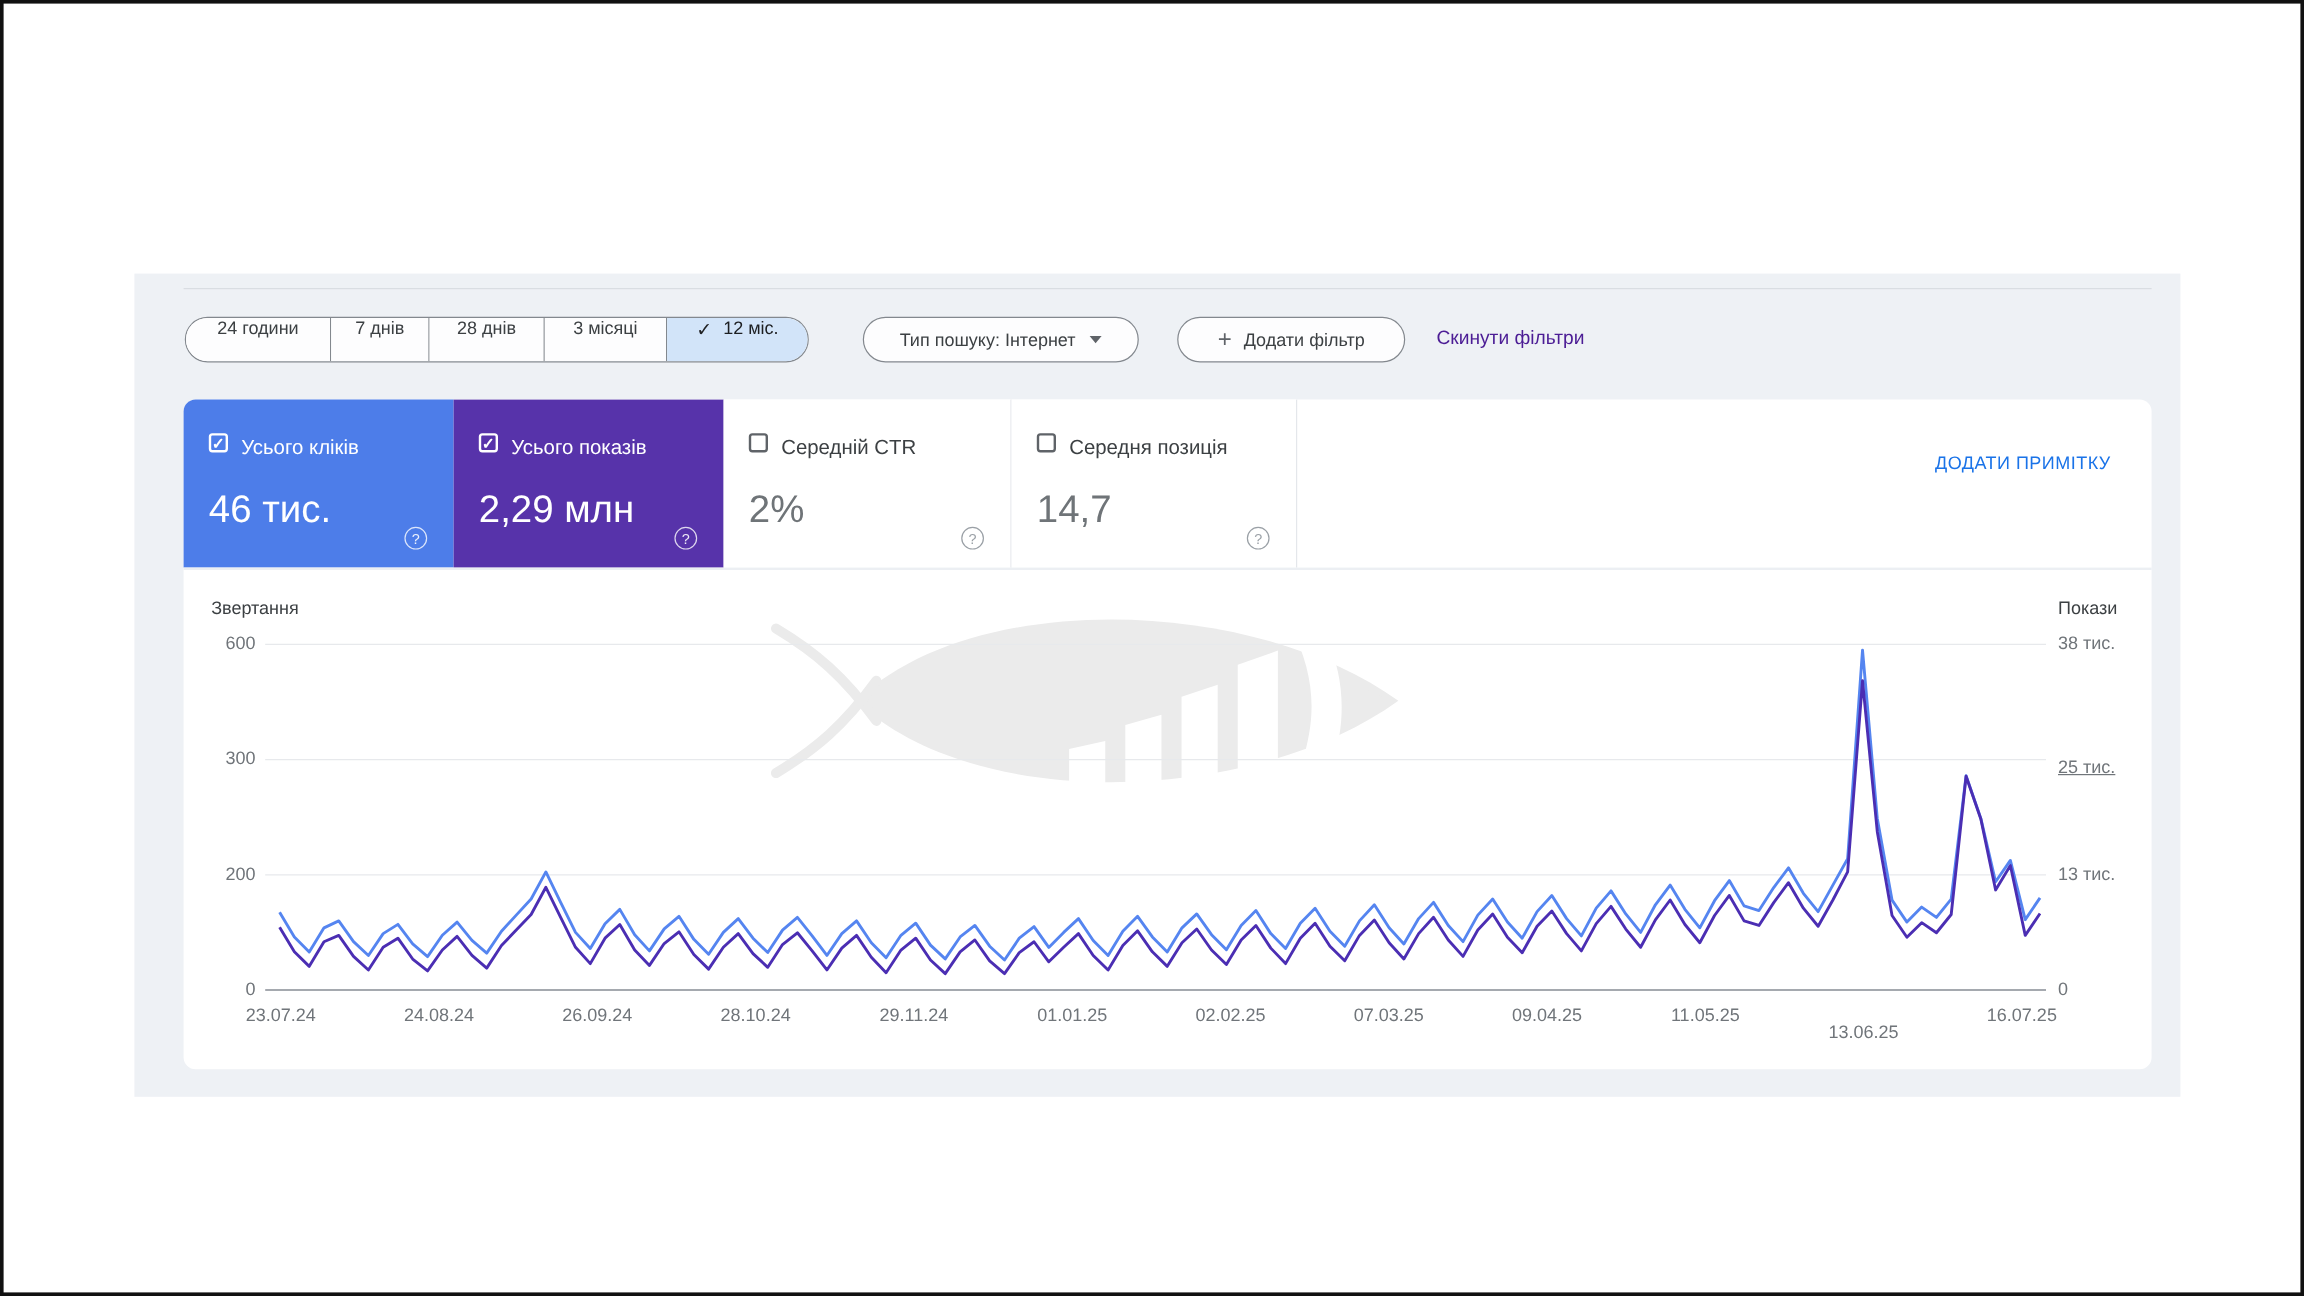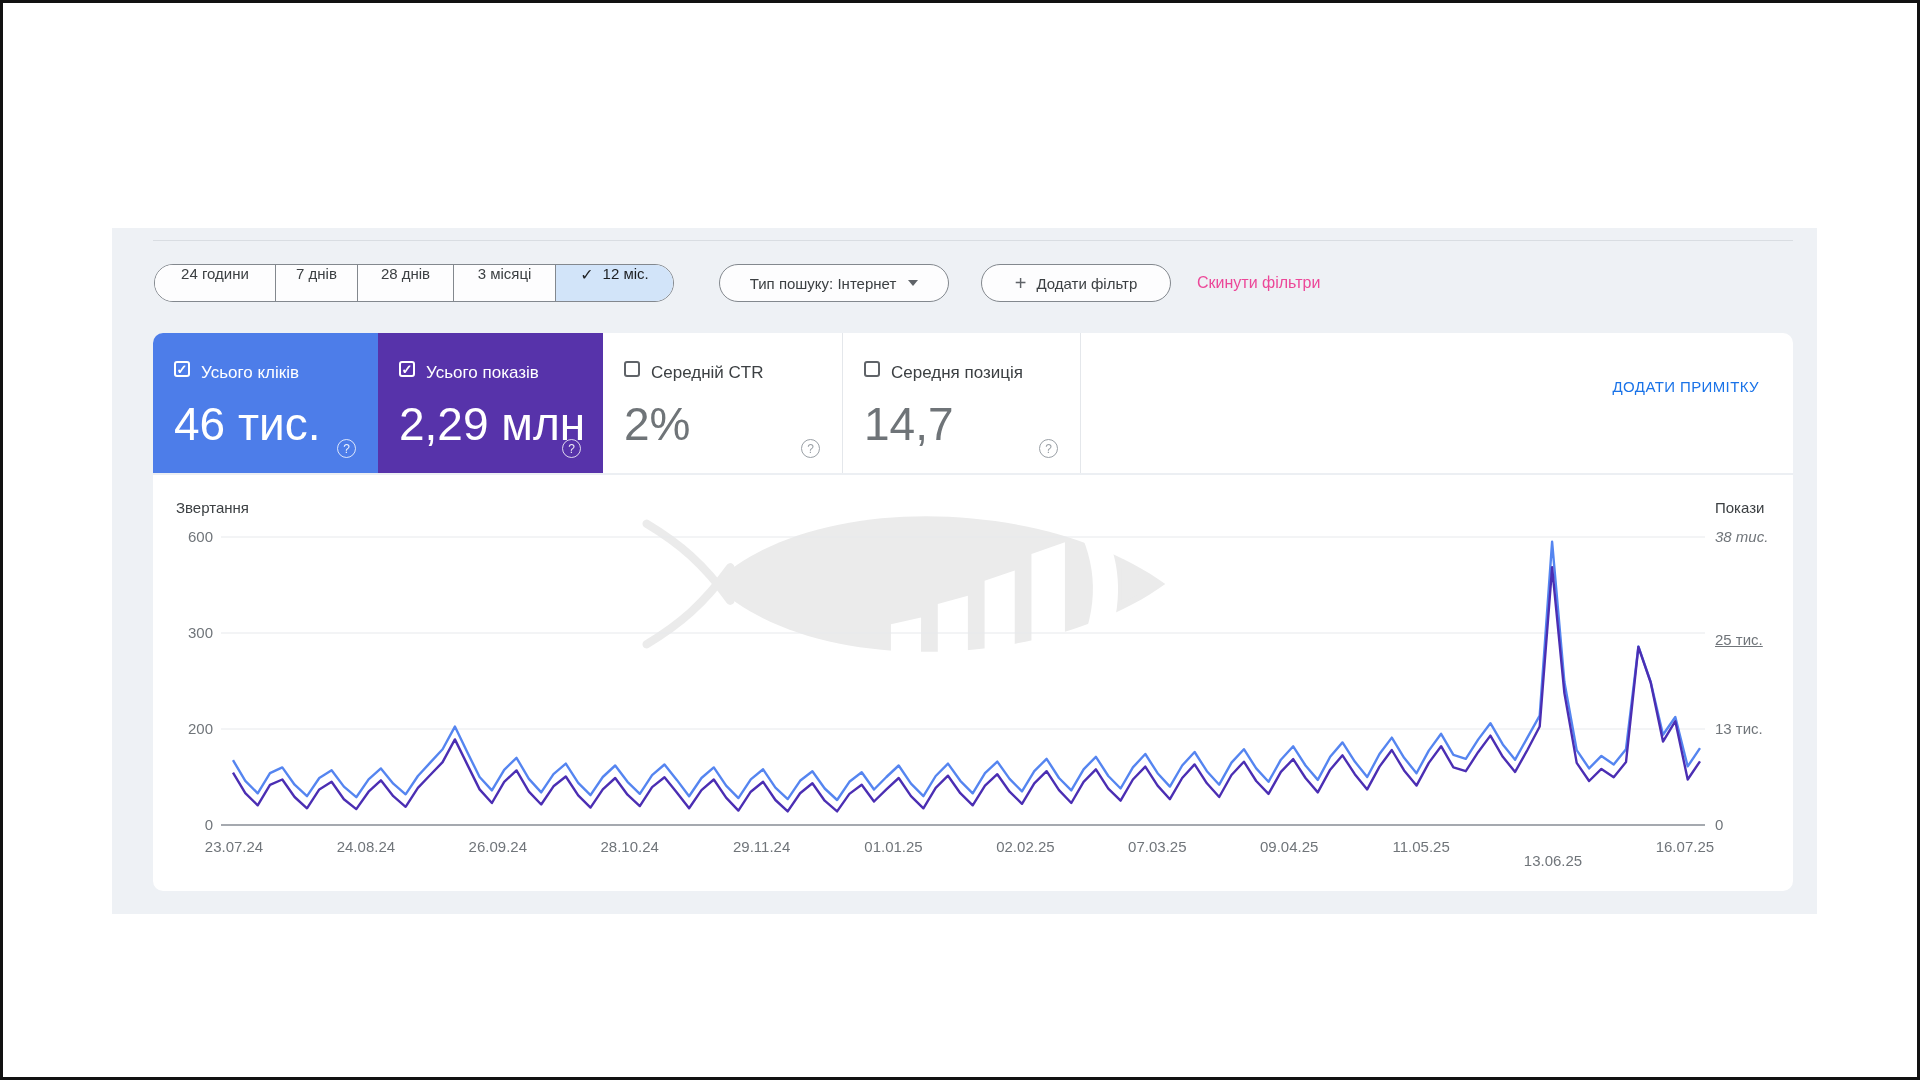--- a/index.html
+++ b/index.html
@@ -20,28 +20,28 @@
   .seg-btn:last-child{border-right:none;}
   .seg-btn.sel{background:#d2e4f9;color:#1d1f22;font-weight:500;}
   .seg-check{margin-right:9px;font-size:16px;color:#202124;}
   .chip{position:absolute;top:261px;height:38px;display:flex;align-items:center;justify-content:center;
        border:1px solid #83888e;border-radius:19px;background:#fdfdfe;font-size:15px;color:#3c4043;
        box-sizing:border-box;cursor:pointer;}
   .caret{width:0;height:0;border-left:5px solid transparent;border-right:5px solid transparent;
        border-top:6px solid #5f6368;margin-left:12px;}
   .plus{font-size:20px;color:#5f6368;margin-right:10px;font-weight:400;line-height:1;}
   .reset-link{position:absolute;left:1194px;top:261px;height:38px;line-height:38px;font-size:16px;
-       color:#ec4899;font-weight:500;cursor:pointer;text-align:right;}
+       color:#4c1d95;font-weight:500;cursor:pointer;text-align:right;}
   .last-upd{position:absolute;right:127px;top:261px;height:38px;line-height:38px;font-size:16px;color:#5f6368;}
   
   .card{position:absolute;left:150px;top:330px;width:1640px;height:558px;background:#fff;border-radius:10px;}
   .row-sep{position:absolute;left:0;top:140px;width:1640px;height:2px;background:#eceff3;}
   .mcard{position:absolute;top:0;height:140px;box-sizing:border-box;cursor:pointer;}
   .mcard .mlabel{position:absolute;left:48px;top:30px;font-size:17px;white-space:nowrap;}
-  .mcard .mvalue{position:absolute;left:21px;top:72px;font-size:46px;line-height:38px;white-space:nowrap;}
+  .mcard .mvalue{position:absolute;left:21px;top:72px;font-size:32px;line-height:38px;white-space:nowrap;}
   .cb{position:absolute;left:21px;top:28px;width:16px;height:16px;border-radius:3px;box-sizing:border-box;
       display:flex;align-items:center;justify-content:center;font-size:13px;font-weight:700;}
   .cb.light{border:2px solid #fff;color:#fff;}
   .cb.dark{border:2px solid #5f6368;color:transparent;}
   .help{position:absolute;right:22px;top:106px;width:19px;height:19px;border-radius:50%;box-sizing:border-box;
       font-size:12px;display:flex;align-items:center;justify-content:center;cursor:pointer;}
   .help.light{border:1.5px solid rgba(255,255,255,.8);color:rgba(255,255,255,.9);}
   .help.dark{border:1.5px solid #9aa0a6;color:#9aa0a6;}
   .mcard.c-blue{left:0;width:225px;background:#4d7de9;color:#fff;border-radius:10px 0 0 0;}
   .mcard.c-purple{left:225px;width:225px;background:#5733aa;color:#fff;}
@@ -157,21 +157,21 @@
         <polyline points="80.0,267.2 92.3,287.8 104.7,300.3 117.0,280.2 129.3,274.4 141.6,291.7 154.0,303.2 166.3,285.0 178.6,277.3 190.9,293.6 203.3,304.2 215.6,286.4 227.9,275.4 240.3,290.7 252.6,301.3 264.9,283.0 277.2,269.6 289.6,256.2 301.9,233.6 314.2,259.0 326.6,284.0 338.9,297.4 351.2,276.8 363.5,264.8 375.9,285.9 388.2,299.4 400.5,281.1 412.8,270.6 425.2,289.8 437.5,302.2 449.8,284.0 462.2,272.5 474.5,288.8 486.8,300.8 499.1,282.1 511.5,271.5 523.8,286.9 536.1,303.2 548.5,285.0 560.8,274.4 573.1,292.6 585.4,305.1 597.8,286.4 610.1,276.3 622.4,294.6 634.7,306.1 647.1,287.8 659.4,278.2 671.7,295.5 684.1,307.0 696.4,288.8 708.7,279.2 721.0,296.5 733.4,284.0 745.7,272.5 758.0,290.7 770.4,303.2 782.7,283.0 795.0,270.6 807.3,287.8 819.7,300.3 832.0,280.2 844.3,268.6 856.6,285.9 869.0,298.4 881.3,278.2 893.6,265.8 906.0,285.0 918.3,297.4 930.6,276.3 942.9,263.8 955.3,283.0 967.6,295.5 979.9,274.4 992.3,261.0 1004.6,280.2 1016.9,293.6 1029.2,272.5 1041.6,259.0 1053.9,278.2 1066.2,291.7 1078.5,269.6 1090.9,256.2 1103.2,275.4 1115.5,288.8 1127.9,266.7 1140.2,253.3 1152.5,272.5 1164.8,286.9 1177.2,263.8 1189.5,249.4 1201.8,268.6 1214.2,284.0 1226.5,261.0 1238.8,244.6 1251.1,264.8 1263.5,280.2 1275.8,257.6 1288.1,240.8 1300.4,261.9 1312.8,265.8 1325.1,246.6 1337.4,230.2 1349.8,251.4 1362.1,266.7 1374.4,244.6 1386.7,222.6 1399.1,48.8 1411.4,189.0 1423.7,257.1 1436.1,275.4 1448.4,262.9 1460.7,271.5 1473.0,256.2 1485.4,153.4 1497.7,189.0 1510.0,241.8 1522.3,224.0 1534.7,273.4 1547.0,255.2" fill="none" stroke="#5585f0" stroke-width="2.4" stroke-linejoin="round"></polyline>
         <polyline points="80.0,279.7 92.3,300.2 104.7,312.3 117.0,291.8 129.3,286.5 141.6,304.0 154.0,315.3 166.3,296.4 178.6,288.8 190.9,306.2 203.3,316.1 215.6,298.7 227.9,287.3 240.3,303.2 252.6,313.8 264.9,294.9 277.2,282.0 289.6,269.1 301.9,246.4 314.2,271.4 326.6,296.4 338.9,310.0 351.2,288.8 363.5,277.4 375.9,298.7 388.2,311.5 400.5,293.3 412.8,283.5 425.2,302.4 437.5,314.6 449.8,296.4 462.2,285.0 474.5,301.7 486.8,313.1 499.1,294.1 511.5,284.3 523.8,299.4 536.1,315.3 548.5,297.1 560.8,286.5 573.1,304.7 585.4,317.6 597.8,298.7 610.1,288.8 622.4,307.0 634.7,318.4 647.1,300.2 659.4,290.3 671.7,307.7 684.1,318.4 696.4,300.9 708.7,291.8 721.0,308.5 733.4,296.4 745.7,285.0 758.0,303.2 770.4,315.3 782.7,294.9 795.0,282.7 807.3,300.2 819.7,312.3 832.0,292.6 844.3,281.2 856.6,298.7 869.0,310.8 881.3,290.3 893.6,278.2 906.0,297.1 918.3,310.0 930.6,288.8 942.9,276.3 955.3,295.6 967.6,307.7 979.9,286.5 992.3,273.6 1004.6,292.6 1016.9,306.2 1029.2,285.0 1041.6,271.4 1053.9,290.3 1066.2,304.0 1078.5,282.0 1090.9,268.7 1103.2,288.0 1115.5,300.9 1127.9,278.9 1140.2,266.1 1152.5,285.0 1164.8,299.4 1177.2,276.7 1189.5,262.3 1201.8,281.2 1214.2,296.4 1226.5,273.6 1238.8,257.0 1251.1,277.4 1263.5,292.6 1275.8,269.9 1288.1,253.2 1300.4,274.4 1312.8,278.2 1325.1,259.2 1337.4,242.6 1349.8,263.8 1362.1,278.9 1374.4,257.0 1386.7,233.5 1399.1,74.3 1411.4,200.1 1423.7,269.9 1436.1,288.0 1448.4,275.9 1460.7,284.3 1473.0,269.1 1485.4,153.9 1497.7,189.5 1510.0,248.6 1522.3,228.2 1534.7,286.5 1547.0,268.3" fill="none" stroke="#4b2eb3" stroke-width="2.4" stroke-linejoin="round"></polyline>
       </svg>
   <div class="ytick l" style="top: 483px;">0</div>
       <div class="ytick l" style="top: 387px;">200</div>
       <div class="ytick l" style="top: 291px;">300</div>
       <div class="ytick l" style="top: 195px;">600</div>
       <div class="ytick r" style="top: 483px;">0</div>
       <div class="ytick r" style="top: 387px;">13 тис.</div>
       <div class="ytick r" style="top: 298px; text-decoration: underline;">25 тис.</div>
-      <div class="ytick r" style="top: 195px; font-style: italic;">38 тис.</div>
+      <div class="ytick r" style="top: 195px;">38 тис.</div>
       <div class="xtick" style="left: 31px;">23.07.24</div>
       <div class="xtick" style="left: 162.9px;">24.08.24</div>
       <div class="xtick" style="left: 294.8px;">26.09.24</div>
       <div class="xtick" style="left: 426.7px;">28.10.24</div>
       <div class="xtick" style="left: 558.6px;">29.11.24</div>
       <div class="xtick" style="left: 690.5px;">01.01.25</div>
       <div class="xtick" style="left: 822.4px;">02.02.25</div>
       <div class="xtick" style="left: 954.3px;">07.03.25</div>
       <div class="xtick" style="left: 1086.2px;">09.04.25</div>
       <div class="xtick" style="left: 1218.1px;">11.05.25</div>

